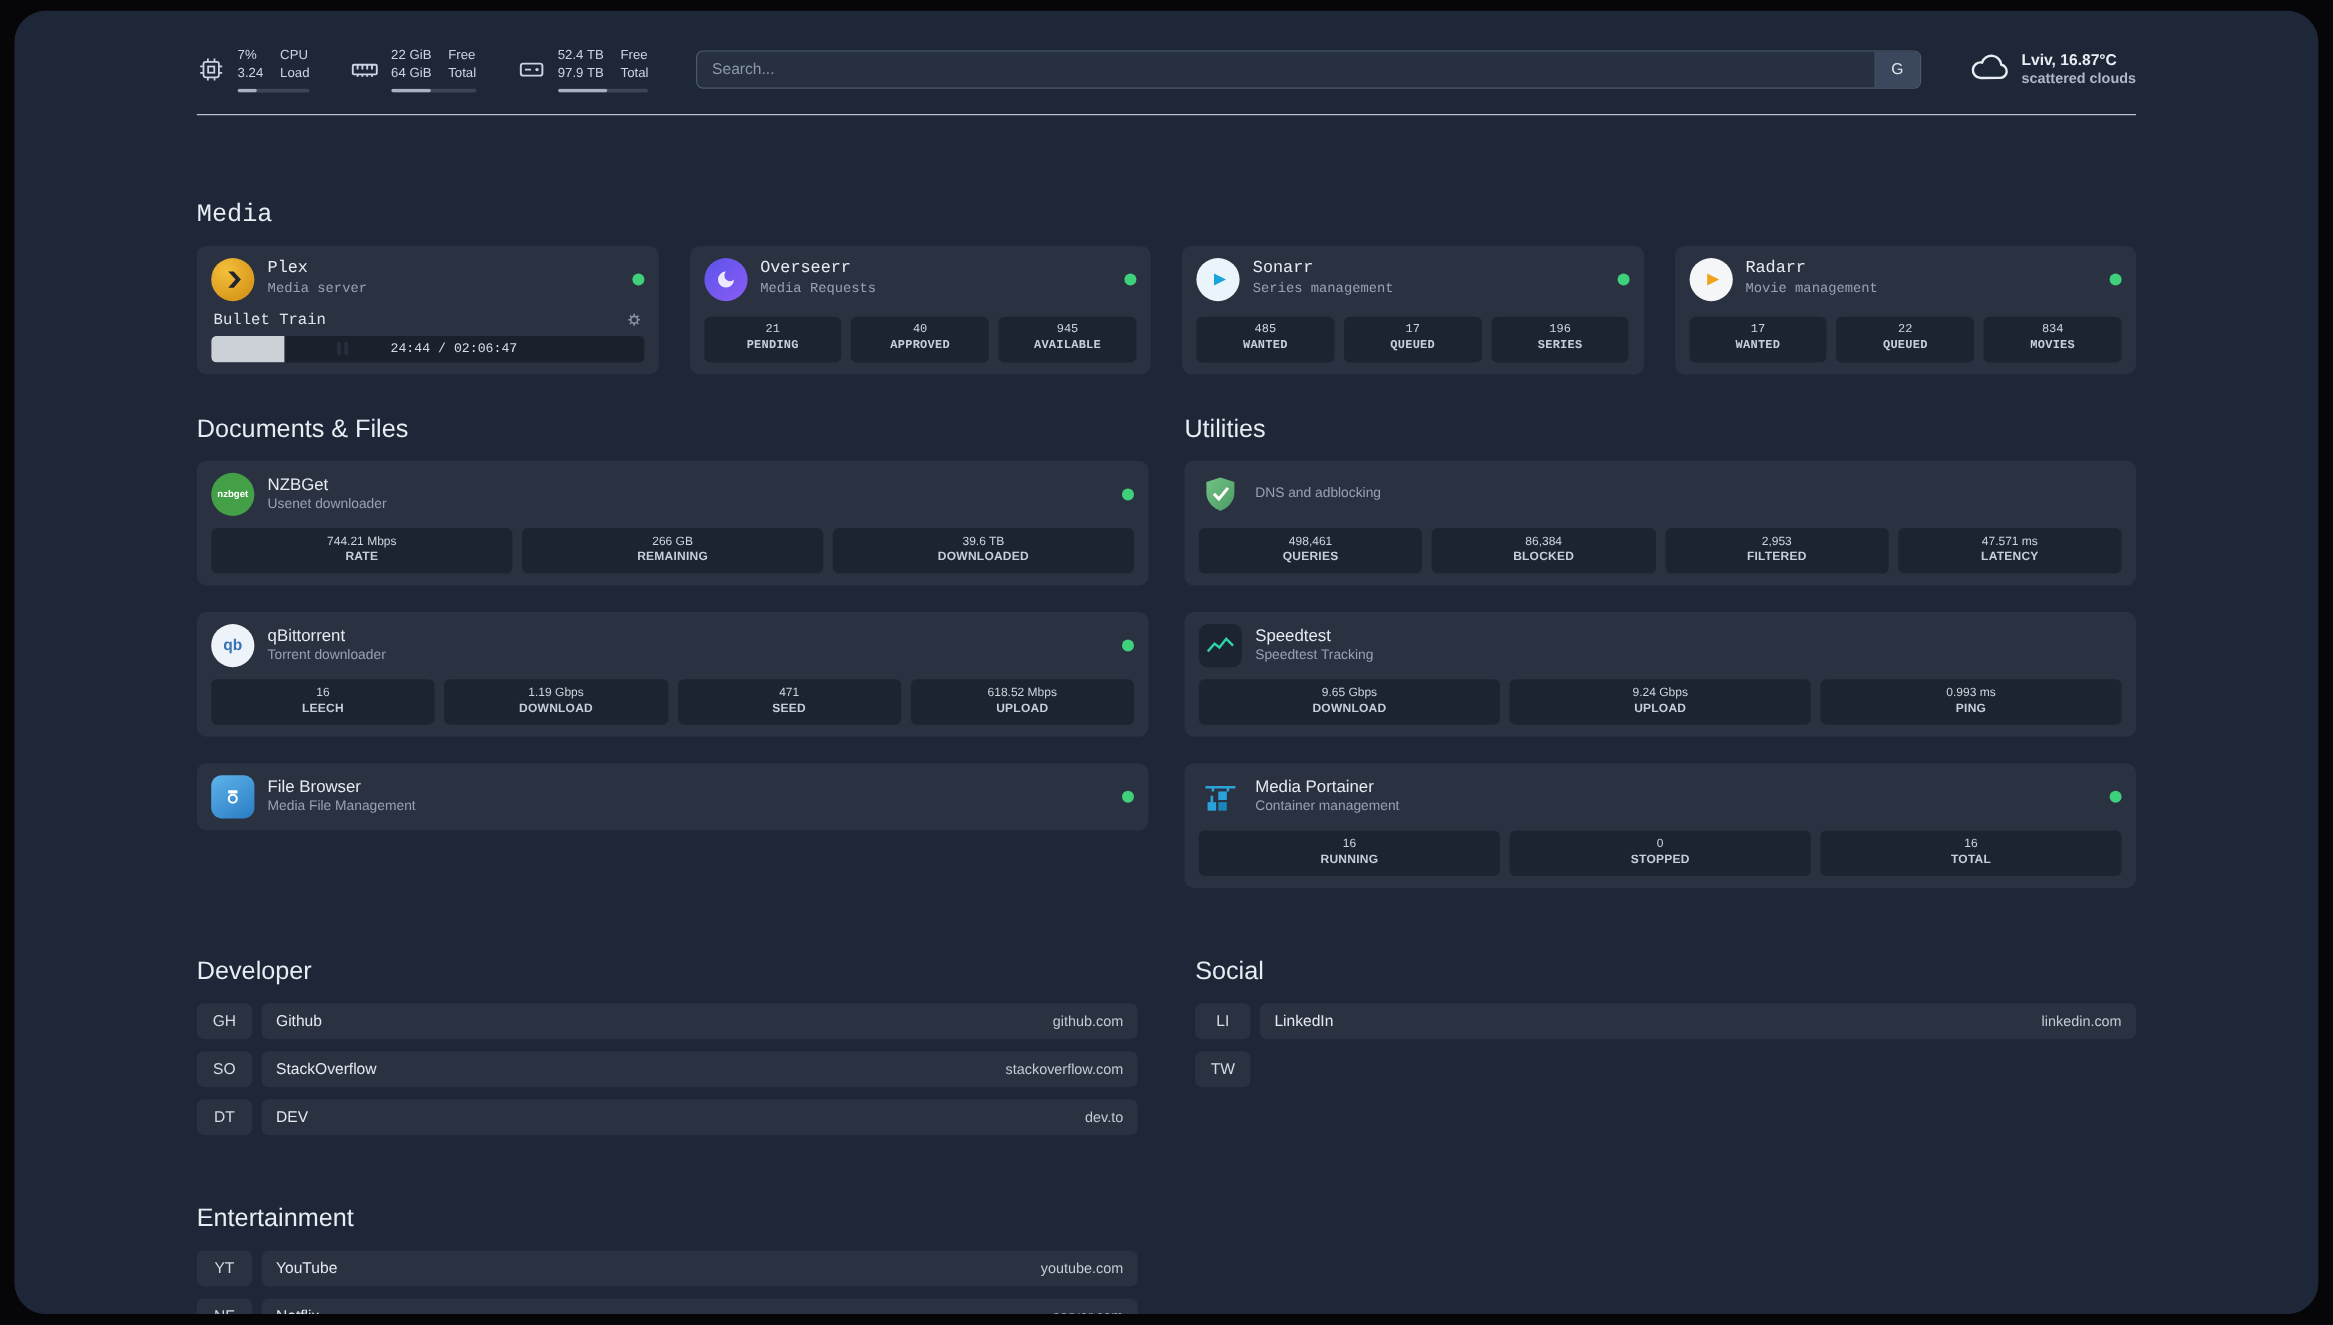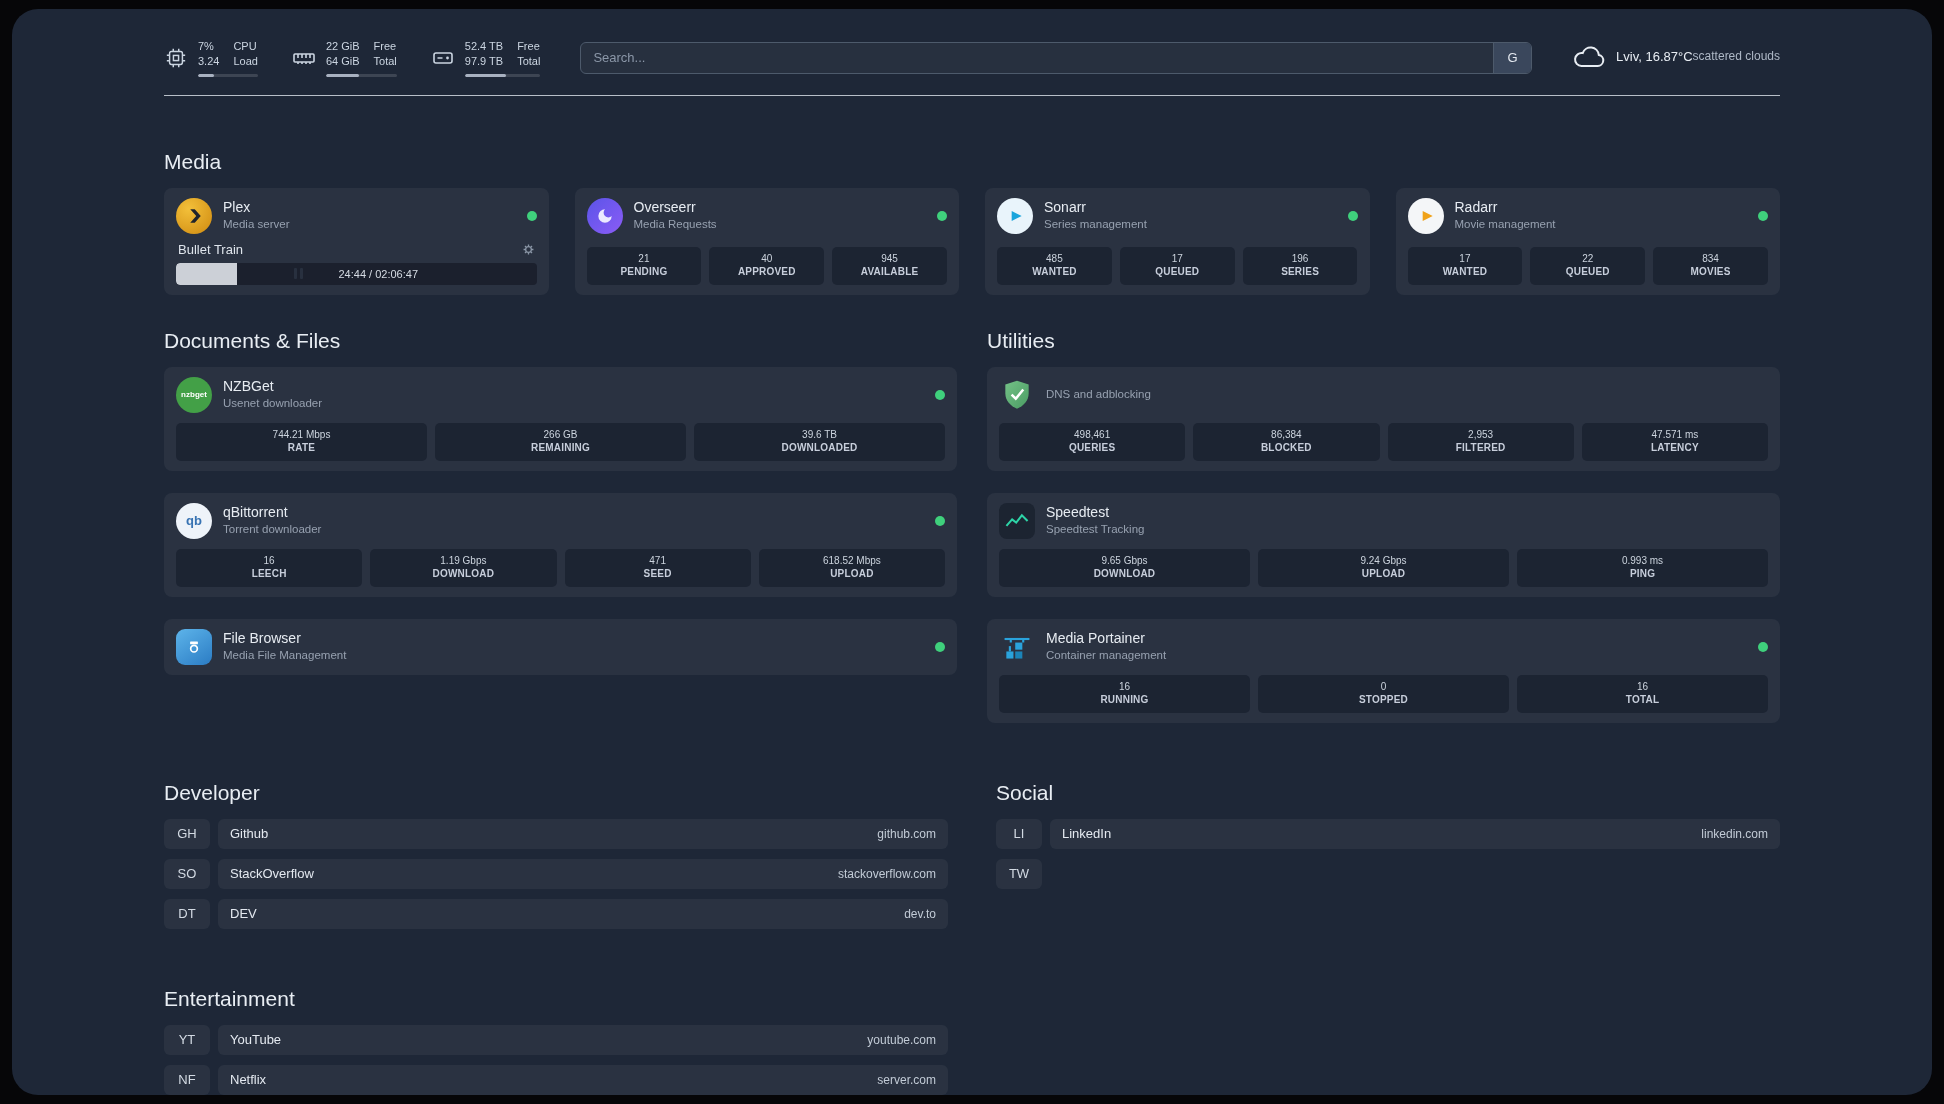--- a/index.html
+++ b/index.html
@@ -18,29 +18,29 @@
   .res-col { display:flex; flex-direction:column; font-size:11px; line-height:1.35; color:#cbd5e1; }
   .res-bar { height:3px; background:rgba(255,255,255,0.14); border-radius:2px; margin-top:5px; overflow:hidden; }
   .res-fill { height:100%; background:#a8b1c0; border-radius:2px; }
 
   .searchbar { flex:1; position:relative; margin:0 6px; }
   .searchbar input { width:100%; height:32px; background:rgba(255,255,255,0.045); border:1px solid #4d5a6b; border-radius:6px; color:#e4e9f0; font-size:13px; padding:0 50px 0 12px; outline:none; font-family:"Liberation Sans", sans-serif; }
   .searchbar input::placeholder { color:#8b97a8; }
   .search-engine { position:absolute; top:1px; right:1px; bottom:1px; width:38px; background:#3a475c; border-left:1px solid #4d5a6b; border-radius:0 5px 5px 0; display:flex; align-items:center; justify-content:center; color:#e4e9f0; font-size:13px; cursor:pointer; }
 
   .weather { display:flex; align-items:center; gap:10px; }
-  .weather-text { display:flex; flex-direction:row; }
+  .weather-text { display:flex; flex-direction:column;font-weight:bold; }
   .weather-loc { font-size:13px; color:#e8edf3; line-height:1.3; }
   .weather-cond { font-size:12px; color:#aeb8c6; line-height:1.3; }
 
   .divider { border-bottom:1px solid rgba(228,234,241,0.78); margin-top:18px; }
 
   
   .section-title { font-size:21px; font-weight:500; color:#e8edf3; margin-bottom:14px; }
-  .media-section { margin-top:54px; }
+  .media-section { margin-top:72px;font-family:Liberation Mono, monospace; }
   .media-grid { display:grid; grid-template-columns:repeat(4,1fr); gap:26px; }
 
   .card { background:rgba(255,255,255,0.055); border-radius:8px; padding:10px 12px; display:flex; flex-direction:column; justify-content:space-between; min-height:104px; }
   .card.short { min-height:56px; justify-content:center; }
   .card-head { display:flex; align-items:center; gap:11px; }
   .svc-meta { flex:1; min-width:0; }
   .svc-name { font-size:14px; font-weight:500; color:#e7ecf2; line-height:1.25; }
   .svc-desc { font-size:11.5px; color:#97a1b0; line-height:1.3; }
   .dot { width:10px; height:10px; border-radius:50%; background:#3fd07c; flex:none; }
 

